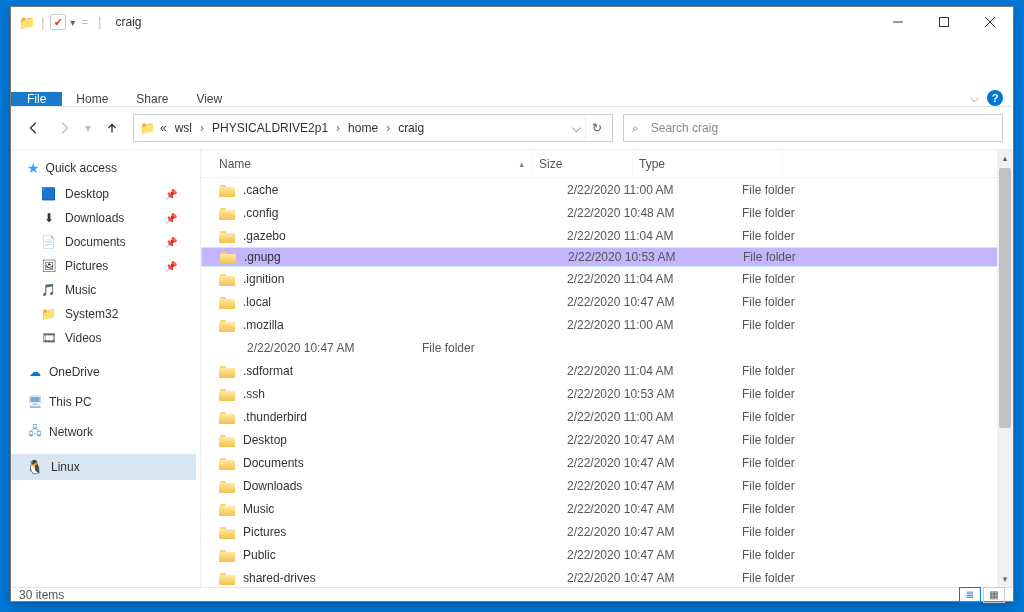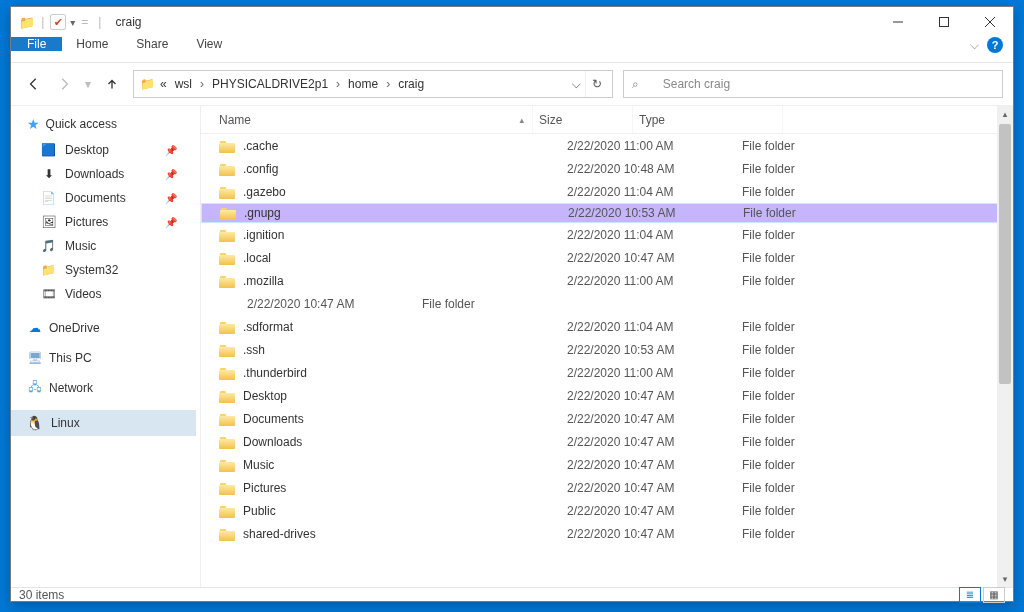--- a/index.html
+++ b/index.html
@@ -9,38 +9,38 @@
   .titlebar .qat { display: flex; align-items: center; gap: 2px; }
   .qat .folder-mini { font-size: 13px; }
   .qat .sep { color: #bbb; margin: 0 4px; }
   .qat .check { display:inline-flex; align-items:center; justify-content:center; width:16px; height:16px; border:1px solid #ccc; border-radius:2px; color:#d24726; font-size:11px; }
   .qat .chev { color:#666; font-size:10px; margin-left:2px; }
   .titlebar .title { margin-left: 10px; color: #333; }
   .titlebar .spacer { flex: 1; }
   .winctl { display: flex; }
   .winctl button { width: 46px; height: 30px; border: none; background: transparent; display:flex; align-items:center; justify-content:center; }
   .winctl svg { width: 10px; height: 10px; }
-  .ribbon-tabs { display: flex; align-items: flex-start; height: 26px; border-bottom: 1px solid #e5e5e5; }
+  .ribbon-tabs { display: flex; align-items: flex-end; height: 26px; border-bottom: 1px solid #e5e5e5; margin-top: 44px; }
   .ribbon-tabs .file-tab { background: #1979ca; color: #fff; padding: 0 16px; display:flex; align-items:center; }
   .ribbon-tabs .tab { padding: 0 14px; display:flex; align-items:center; color:#444; }
   .ribbon-tabs .rspacer { flex:1; }
   .ribbon-tabs .right { display:flex; align-items:center; gap:8px; padding-right:10px; }
   .ribbon-tabs .help { width:16px; height:16px; border-radius:50%; background:#0078d7; color:#fff; display:flex; align-items:center; justify-content:center; font-weight:bold; font-size:11px; }
   .addr-row { display:flex; align-items:center; height:42px; padding:0 10px 0 10px; gap:4px; }
   .nav-btn { width:26px; height:26px; display:flex; align-items:center; justify-content:center; color:#555; border:none; background:transparent; border-radius:2px; }
   .nav-btn.disabled { color:#bbb; }
   .nav-btn svg { width:14px; height:14px; }
   .addr-bar { flex:1; height:28px; border:1px solid #ccc; display:flex; align-items:center; padding:0 4px 0 6px; margin-left:4px; }
   .addr-bar .crumb, .addr-bar .chev { color:#333; padding:2px 4px; white-space:nowrap; }
   .addr-bar .chev { color:#666; }
   .addr-bar .spacer { flex:1; }
   .addr-bar .drop { color:#555; padding:0 4px; }
   .addr-bar .refresh { padding:0 6px; color:#555; border-left:1px solid #eee; height:100%; display:flex; align-items:center; }
   .search { width:380px; height:28px; border:1px solid #ccc; margin-left:6px; display:flex; align-items:center; padding:0 8px; color:#888; }
-  .search input { border:none; outline:none; flex:1; margin-left:24px; color:#555; font-size:12px; }
+  .search input { border:none; outline:none; flex:1; margin-left:12px; color:#555; font-size:12px; }
   .search input::placeholder { color:#888; }
   .body { flex:1; display:flex; overflow:hidden; border-top:1px solid #eee; position:relative; }
   .nav-pane { width:190px; border-right:1px solid #eee; padding:10px 4px 4px 16px; overflow:auto; }
   .nav-group { margin-bottom:14px; }
   .nav-group-header { display:flex; align-items:center; gap:6px; color:#333; margin-bottom:6px; }
   .nav-item { display:flex; align-items:center; gap:8px; height:24px; padding-left:14px; color:#333; position:relative; }
   .nav-item.selected { background:#d8e6f2; }
   .nav-item .pin { position:absolute; right:18px; color:#666; font-size:10px; }
   .ico { display:inline-flex; width:16px; height:16px; align-items:center; justify-content:center; }
   .content { flex:1; display:flex; flex-direction:column; position:relative; }

